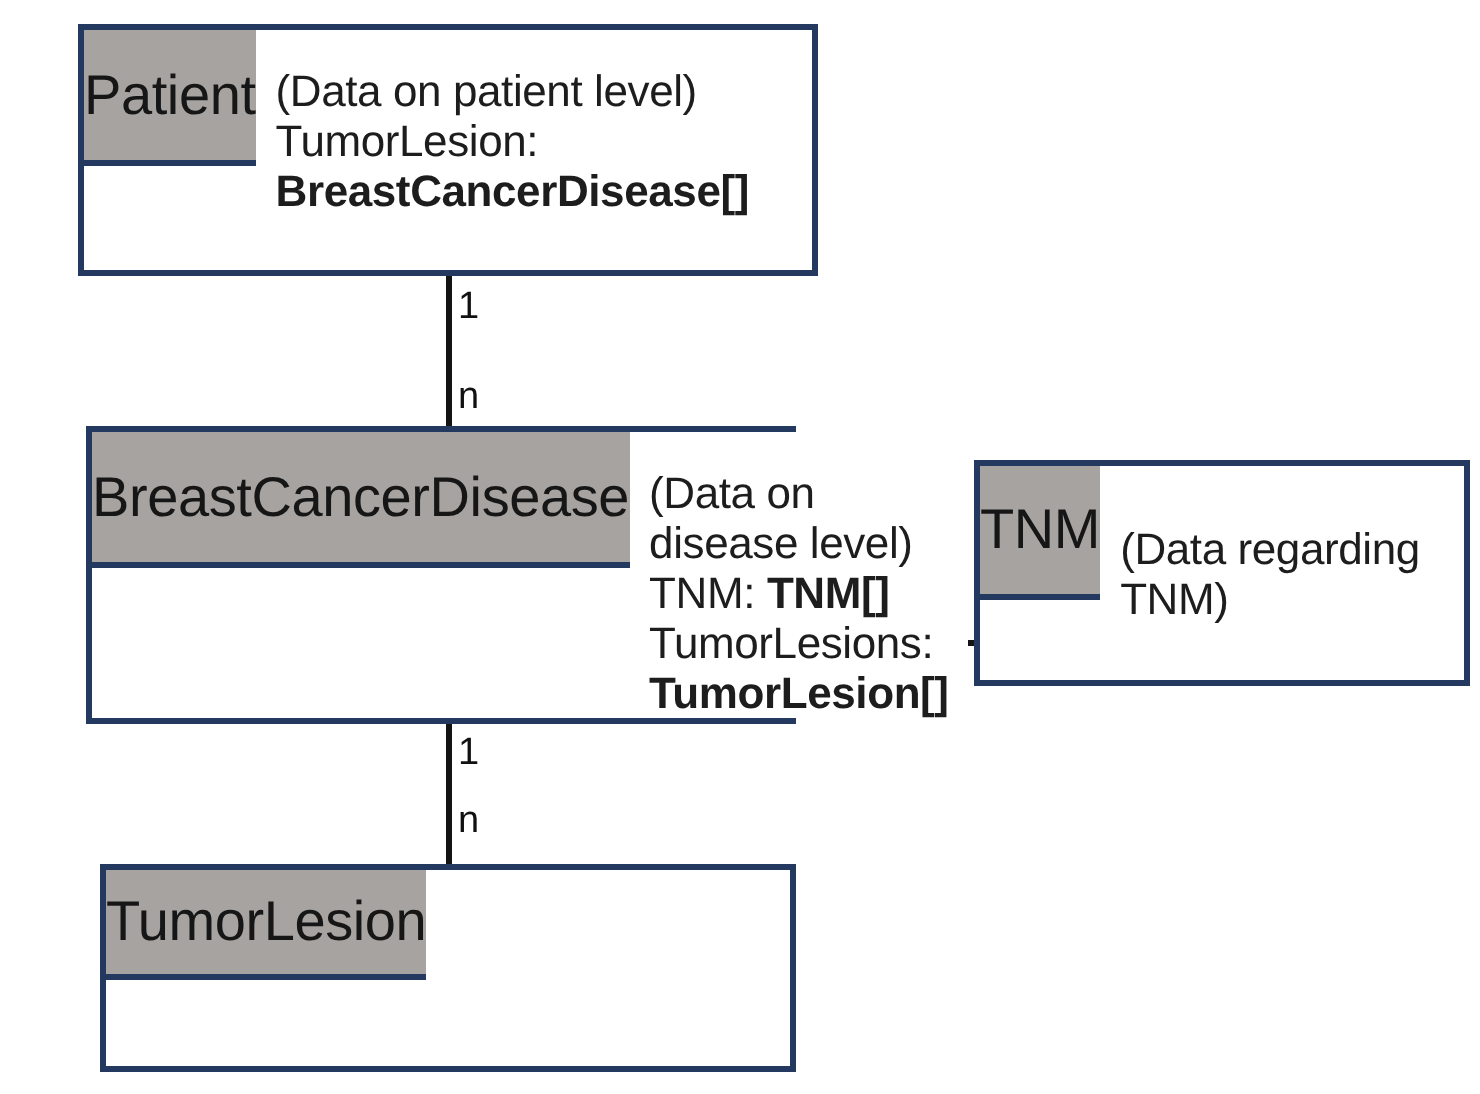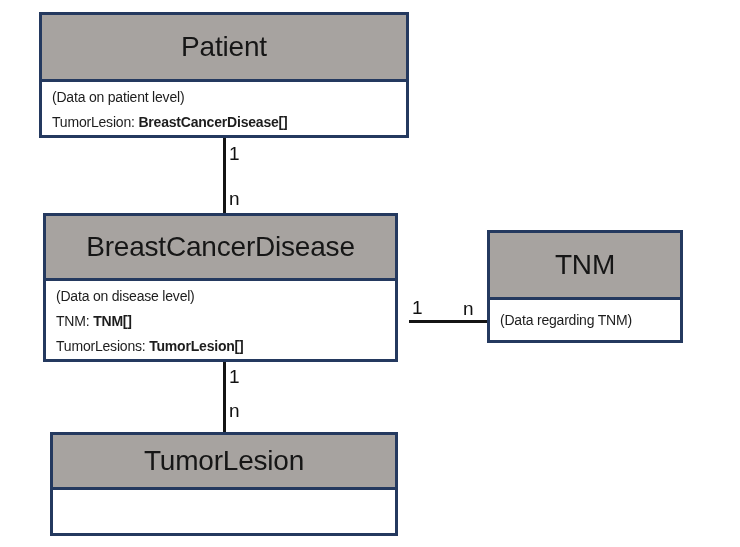--- a/index.html
+++ b/index.html
@@ -15,40 +15,40 @@
     font-family: "Liberation Sans", sans-serif;
     color: #1d1d1d;
     overflow: hidden;
   }
   .uml-box {
     position: absolute;
     box-sizing: border-box;
     border: 3px solid #24395f;
     background: #ffffff;
     display: flex;
-    flex-direction: column;
+    flex-direction: row;
   }
   .uml-header {
     box-sizing: border-box;
     background: #a7a3a0;
     border-bottom: 3px solid #24395f;
     display: flex;
     align-items: center;
     justify-content: center;
     font-size: 28px;
     letter-spacing: -0.2px;
     color: #161616;
   }
   .uml-body {
     box-sizing: border-box;
     background: #ffffff;
-    font-size: 14px;
+    font-size: 22px;
     letter-spacing: -0.2px;
     line-height: 25px;
-    padding: 3px 10px 0 10px;
+    padding: 18px 10px 0 10px;
     flex: 1;
   }
   .uml-body.single {
     display: flex;
     align-items: center;
     padding-top: 0;
   }
   .attr-type { font-weight: bold; }
   .conn {
     position: absolute;
@@ -102,21 +102,21 @@
         <span>TNM:</span>
         <span class="attr-type">TNM[]</span>
       </div>
       <div>
         <span>TumorLesions:</span>
         <span class="attr-type">TumorLesion[]</span>
       </div>
     </div>
   </div>
 
-  <div class="uml-box" style="left:487px; top:230px; width:196px; height:113px;">
+  <div class="uml-box" style="left:487px; top:230px; width:248px; height:113px;">
     <div class="uml-header" style="height:67px;">
       <span>TNM</span>
     </div>
     <div class="uml-body single">
       <div>(Data regarding TNM)</div>
     </div>
   </div>
 
   <div class="uml-box" style="left:50px; top:432px; width:348px; height:104px;">
     <div class="uml-header" style="height:55px;">

